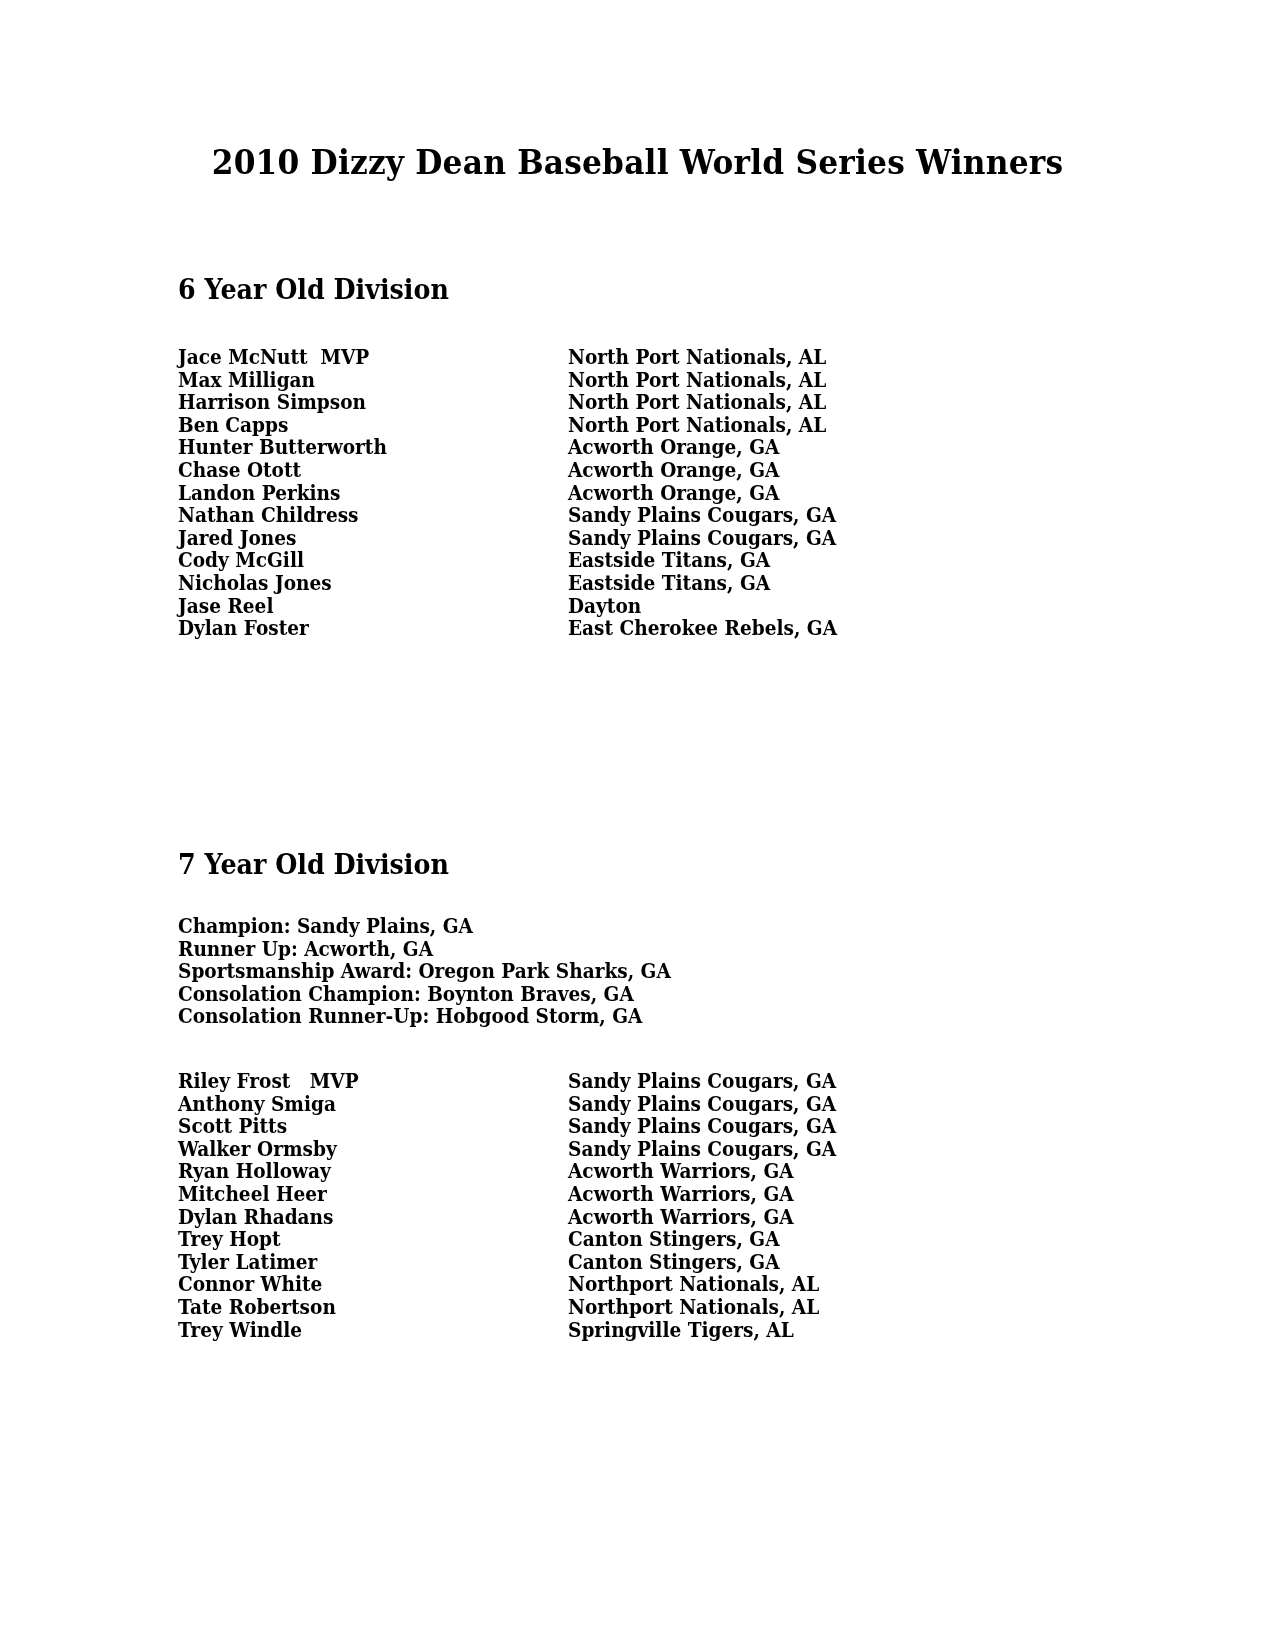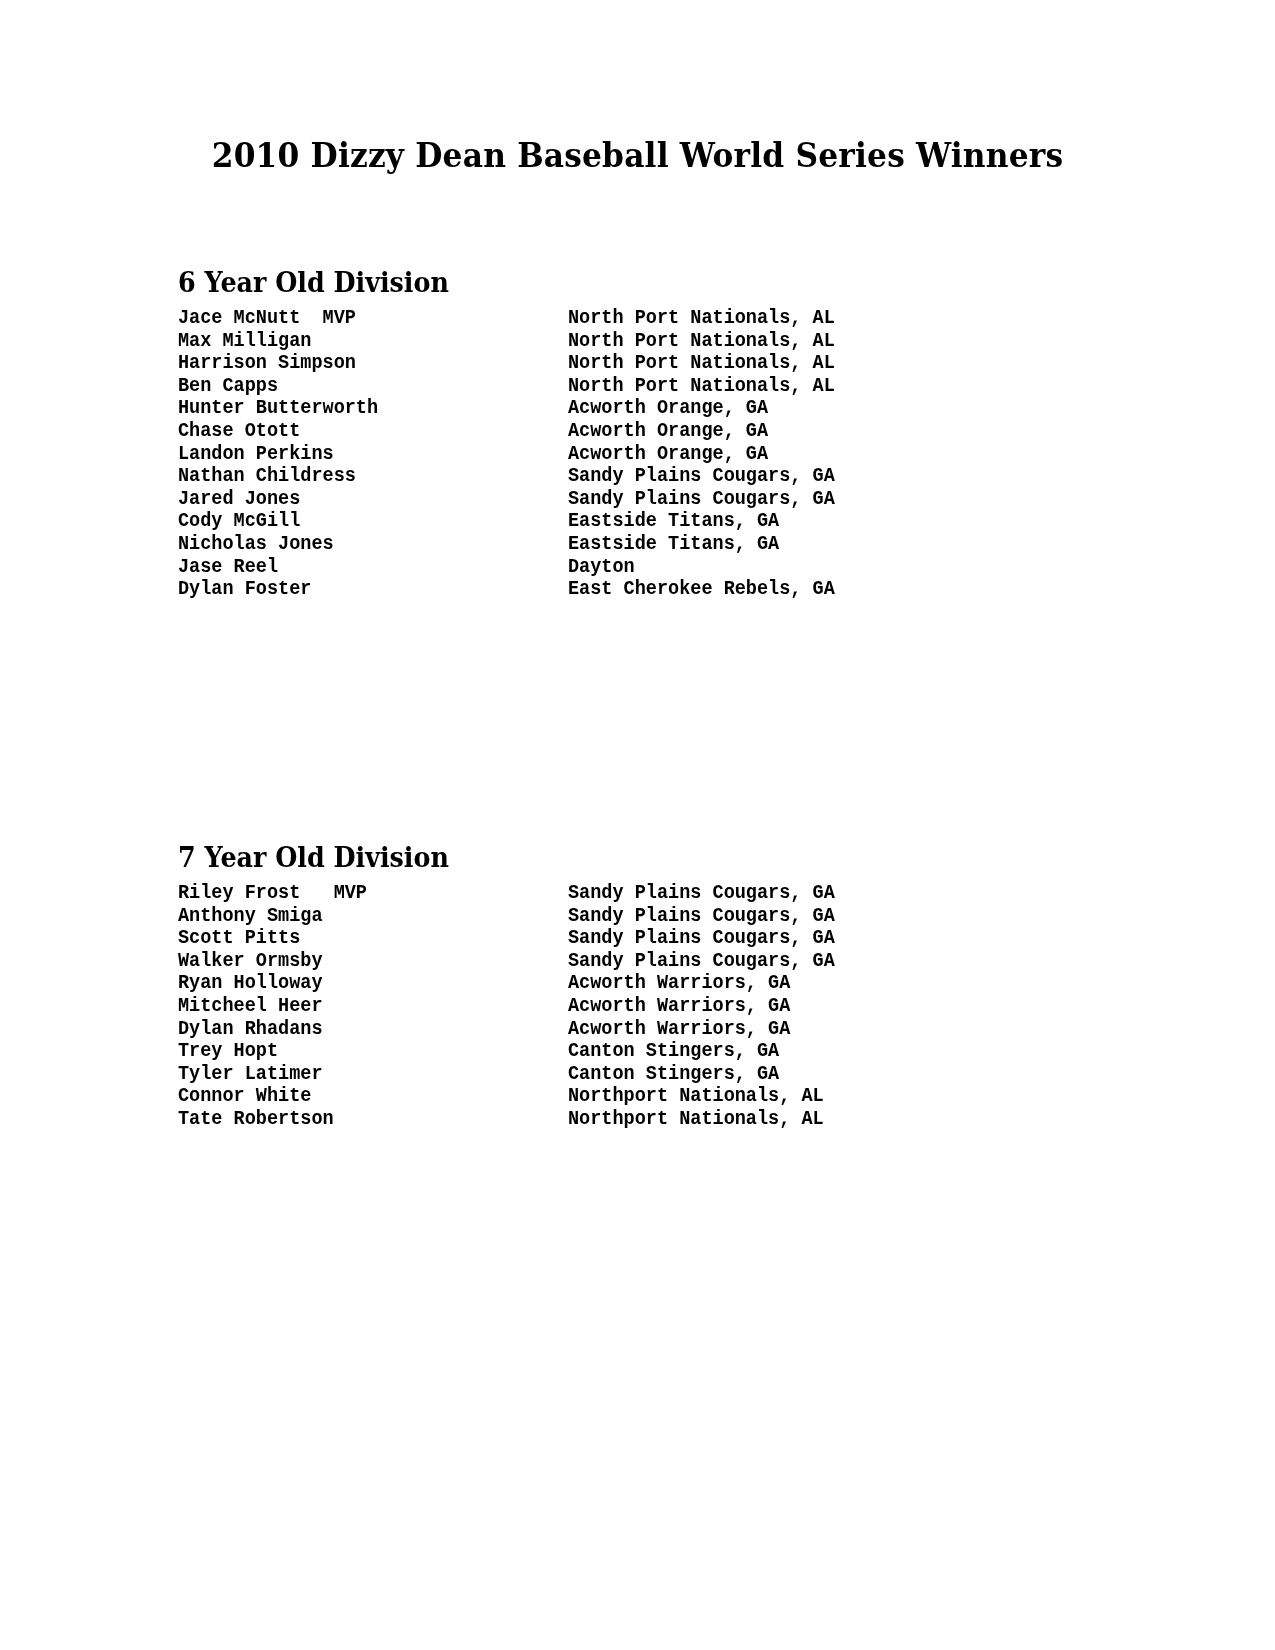--- a/index.html
+++ b/index.html
@@ -10,21 +10,21 @@
   body {
     width: 1275px;
     height: 1650px;
     font-family: "DejaVu Serif", "Liberation Serif", serif;
     color: #000000;
     position: relative;
     overflow: hidden;
   }
   .page {
     position: absolute;
-    top: 2px; left: 0;
+    top: 9px; left: 0;
     width: 1275px;
     height: 1165px;
   }
   .doc-title {
     position: absolute;
     top: 133px;
     left: 0;
     width: 1275px;
     text-align: center;
     font-size: 34px;
@@ -53,22 +53,21 @@
   }
   .award-line {
     font-size: 19.5px;
     font-weight: bold;
     line-height: 22.6px;
     transform: scaleX(0.95);
     transform-origin: left top;
     white-space: nowrap;
   }
   .players {
-    margin-top: 9px;
-    font-family: Liberation Mono, monospace;
+    margin-top: 42px;
   }
   .player-row {
     display: block;
     position: relative;
     height: 22.6px;
     line-height: 22.6px;
     white-space: nowrap;
   }
   .player-name {
     position: absolute;
@@ -153,20 +152,27 @@
       </div>
       <div class="player-row">
         <span class="player-name">Dylan Foster</span>
         <span class="player-team">East Cherokee Rebels, GA</span>
       </div>
     </div>
   </div>
 
   <div class="section" id="sec-7">
     <div class="section-heading">7 Year Old Division</div>
+    <div class="awards">
+      <div class="award-line">Champion: Sandy Plains, GA</div>
+      <div class="award-line">Runner Up: Acworth, GA</div>
+      <div class="award-line">Sportsmanship Award: Oregon Park Sharks, GA</div>
+      <div class="award-line">Consolation Champion: Boynton Braves, GA</div>
+      <div class="award-line">Consolation Runner-Up: Hobgood Storm, GA</div>
+    </div>
     <div class="players">
       <div class="player-row">
         <span class="player-name">Riley Frost   MVP</span>
         <span class="player-team">Sandy Plains Cougars, GA</span>
       </div>
       <div class="player-row">
         <span class="player-name">Anthony Smiga</span>
         <span class="player-team">Sandy Plains Cougars, GA</span>
       </div>
       <div class="player-row">
@@ -198,16 +204,20 @@
         <span class="player-team">Canton Stingers, GA</span>
       </div>
       <div class="player-row">
         <span class="player-name">Connor White</span>
         <span class="player-team">Northport Nationals, AL</span>
       </div>
       <div class="player-row">
         <span class="player-name">Tate Robertson</span>
         <span class="player-team">Northport Nationals, AL</span>
       </div>
+      <div class="player-row">
+        <span class="player-name">Trey Windle</span>
+        <span class="player-team">Springville Tigers, AL</span>
+      </div>
     </div>
   </div>
 
 </div>
 
 </body></html>

